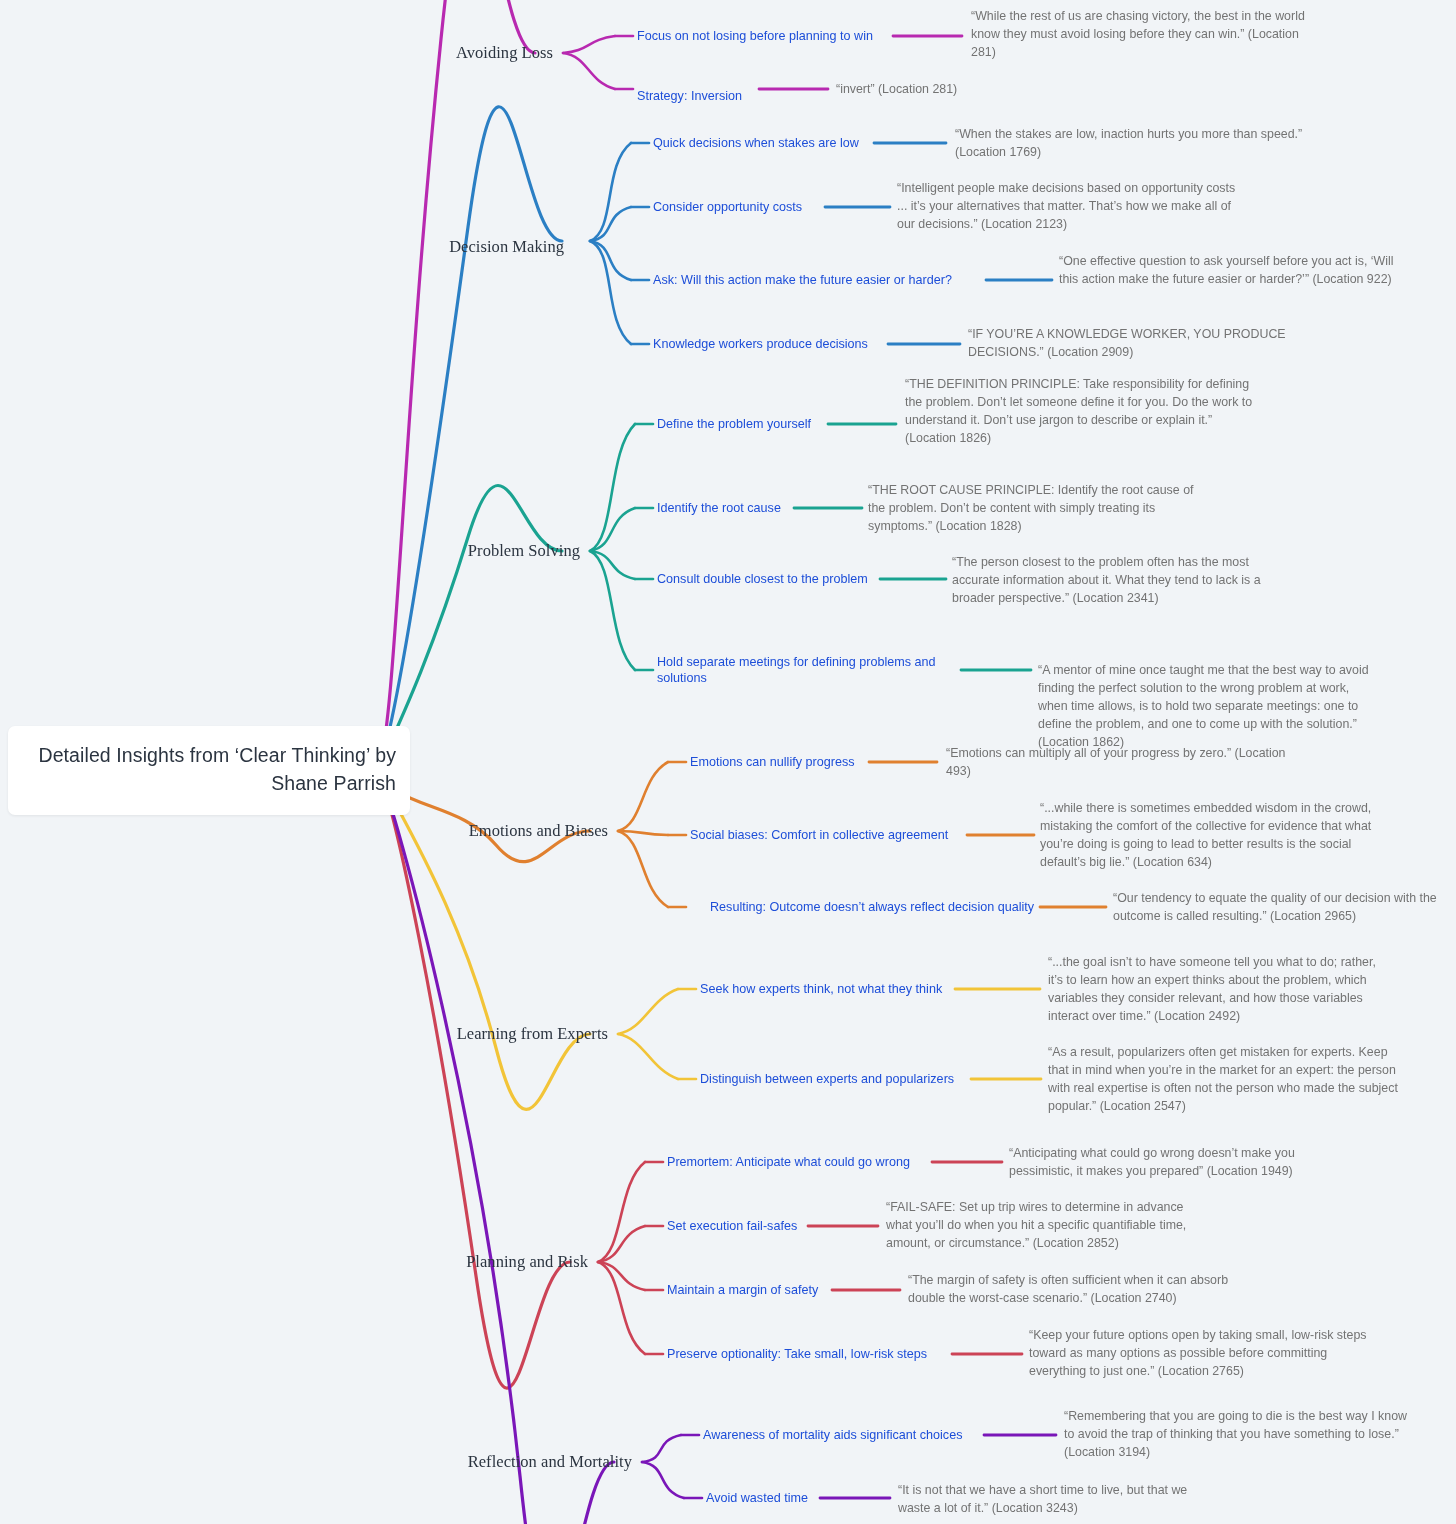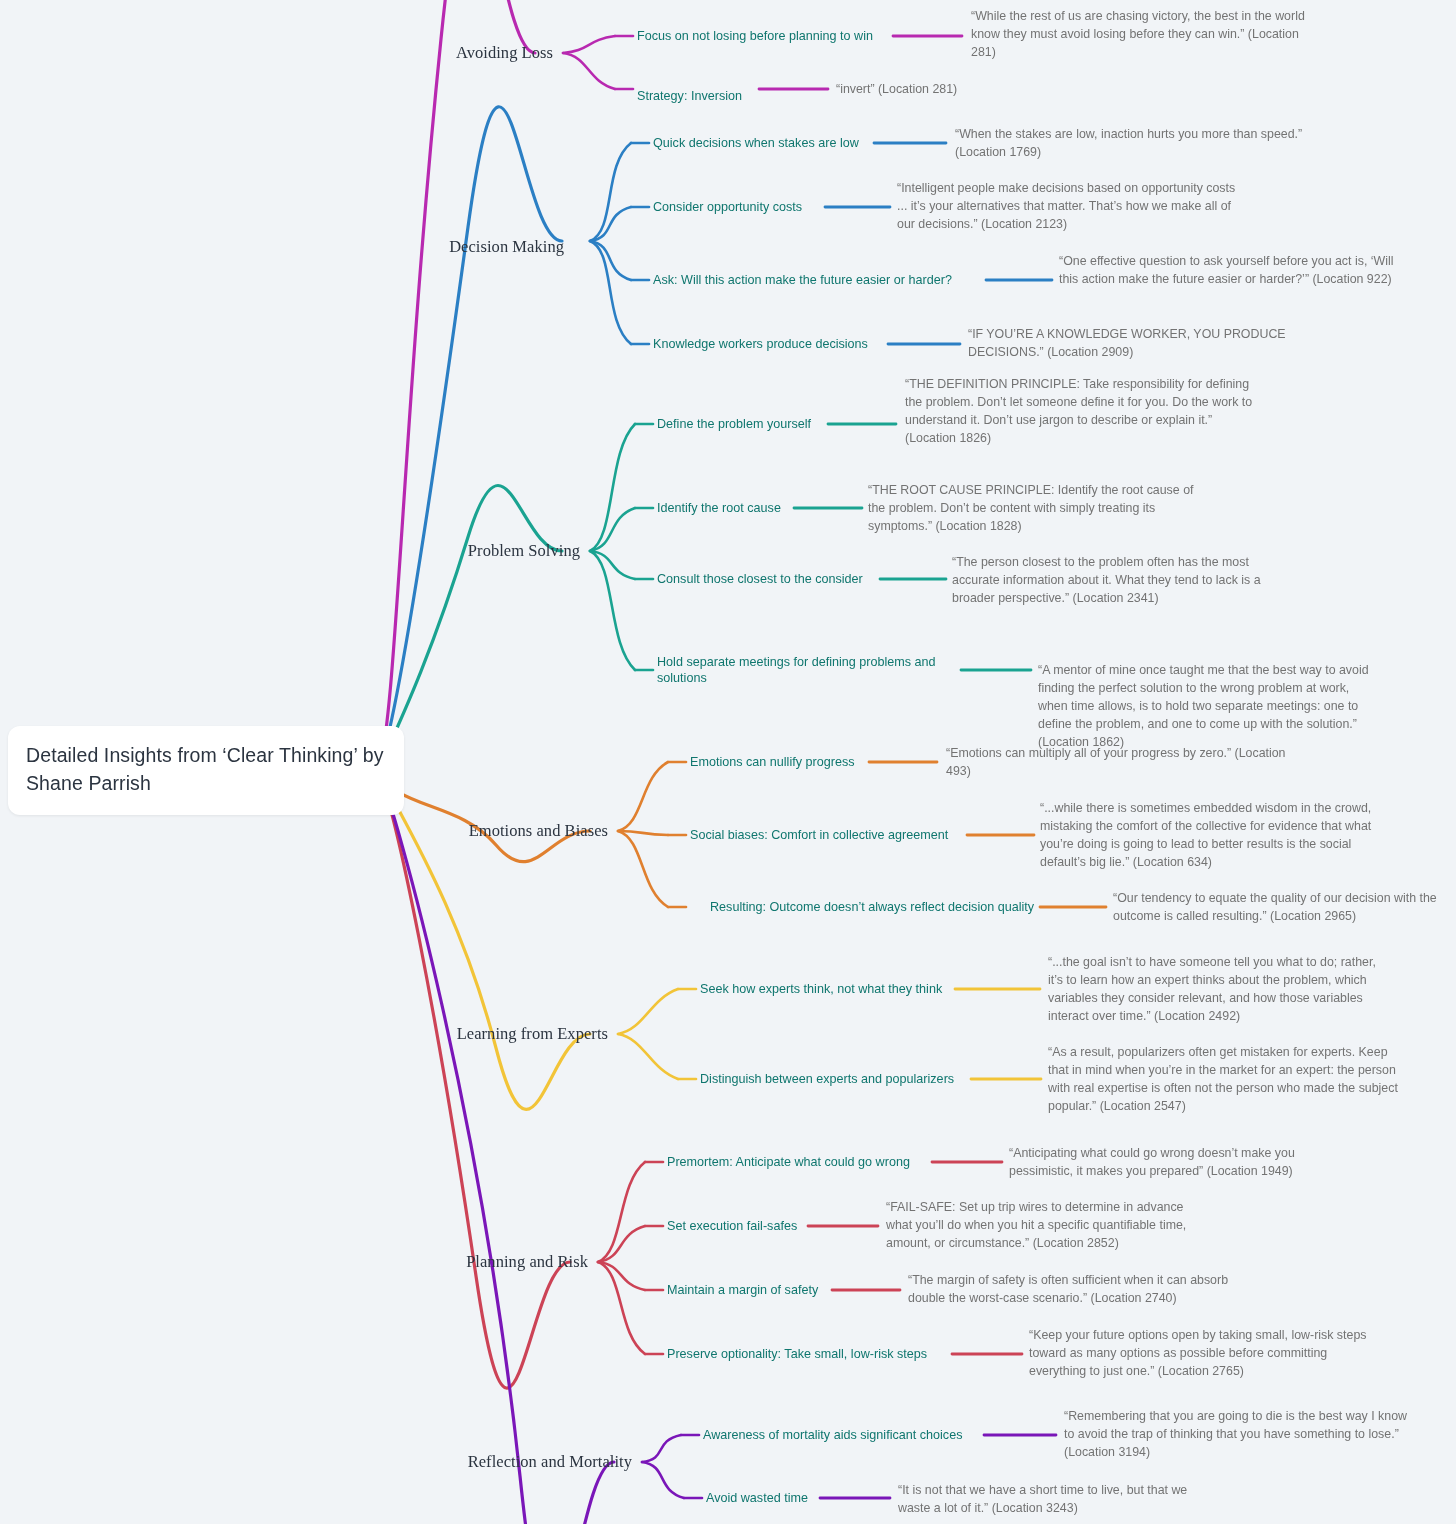--- a/index.html
+++ b/index.html
@@ -25,41 +25,42 @@
   .node {
     position: absolute;
     color: #2b3440;
     line-height: 1.30;
     white-space: pre-wrap;
   }
   
   .root-node {
     position: absolute;
     background: #ffffff;
-    border-radius: 12px;
+    border-radius: 7px;
     box-shadow: 0 1px 3px rgba(0,0,0,0.07);
-    padding: 16px 8px 18px 18px;
+    padding: 16px 14px 18px 18px;
     font-size: 19.5px;
     color: #2b3440;
     line-height: 1.42;
     letter-spacing: 0.1px;
+    text-align: right;
   }
   
   .branch-label {
     font-size: 16.5px;
     color: #2b3440;
     letter-spacing: 0.05px;
     transform: translateY(-50%);
     text-align: right;
     font-family: Liberation Serif, serif;
   }
   
   .topic-label {
     font-size: 12.6px;
-    color: #0f766e;
+    color: #1d4ed8;
     transform: translateY(-50%);
   }
   .topic-label.two-line {
     transform: translateY(-50%);
   }
   
   .quote-label {
     font-size: 12.4px;
     color: #737373;
     line-height: 1.45;
@@ -161,21 +162,21 @@
       <div class="node quote-label" style="left: 897px; top: 180px; width: 345px;">“Intelligent people make decisions based on opportunity costs ... it’s your alternatives that matter. That’s how we make all of our decisions.” (Location 2123)</div>
       <div class="node topic-label" style="left: 653px; top: 280px;">Ask: Will this action make the future easier or harder?</div>
       <div class="node quote-label" style="left: 1059px; top: 253px; width: 345px;">“One effective question to ask yourself before you act is, ‘Will this action make the future easier or harder?’” (Location 922)</div>
       <div class="node topic-label" style="left: 653px; top: 344px;">Knowledge workers produce decisions</div>
       <div class="node quote-label" style="left: 968px; top: 326px; width: 330px;">“IF YOU’RE A KNOWLEDGE WORKER, YOU PRODUCE DECISIONS.” (Location 2909)</div>
       <div class="node branch-label" style="left: 260px; top: 551px; width: 320px;">Problem Solving</div>
       <div class="node topic-label" style="left: 657px; top: 424px;">Define the problem yourself</div>
       <div class="node quote-label" style="left: 905px; top: 376px; width: 360px;">“THE DEFINITION PRINCIPLE: Take responsibility for defining the problem. Don’t let someone define it for you. Do the work to understand it. Don’t use jargon to describe or explain it.” (Location 1826)</div>
       <div class="node topic-label" style="left: 657px; top: 508px;">Identify the root cause</div>
       <div class="node quote-label" style="left: 868px; top: 482px; width: 345px;">“THE ROOT CAUSE PRINCIPLE: Identify the root cause of the problem. Don’t be content with simply treating its symptoms.” (Location 1828)</div>
-      <div class="node topic-label" style="left: 657px; top: 579px;">Consult those closest to the consider</div>
+      <div class="node topic-label" style="left: 657px; top: 579px;">Consult double closest to the problem</div>
       <div class="node quote-label" style="left: 952px; top: 554px; width: 345px;">“The person closest to the problem often has the most accurate information about it. What they tend to lack is a broader perspective.” (Location 2341)</div>
       <div class="node topic-label two-line" style="left: 657px; top: 670px; width: 300px;">Hold separate meetings for defining problems and solutions</div>
       <div class="node quote-label" style="left: 1038px; top: 662px; width: 340px;">“A mentor of mine once taught me that the best way to avoid finding the perfect solution to the wrong problem at work, when time allows, is to hold two separate meetings: one to define the problem, and one to come up with the solution.” (Location 1862)</div>
       <div class="node branch-label" style="left: 288px; top: 831px; width: 320px;">Emotions and Biases</div>
       <div class="node topic-label" style="left: 690px; top: 762px;">Emotions can nullify progress</div>
       <div class="node quote-label" style="left: 946px; top: 745px; width: 340px;">“Emotions can multiply all of your progress by zero.” (Location 493)</div>
       <div class="node topic-label" style="left: 690px; top: 835px;">Social biases: Comfort in collective agreement</div>
       <div class="node quote-label" style="left: 1040px; top: 800px; width: 345px;">“...while there is sometimes embedded wisdom in the crowd, mistaking the comfort of the collective for evidence that what you’re doing is going to lead to better results is the social default’s big lie.” (Location 634)</div>
       <div class="node topic-label" style="left: 690px; top: 907px; margin-left: 20px;">Resulting: Outcome doesn’t always reflect decision quality</div>
       <div class="node quote-label" style="left: 1113px; top: 890px; width: 345px;">“Our tendency to equate the quality of our decision with the outcome is called resulting.” (Location 2965)</div>

